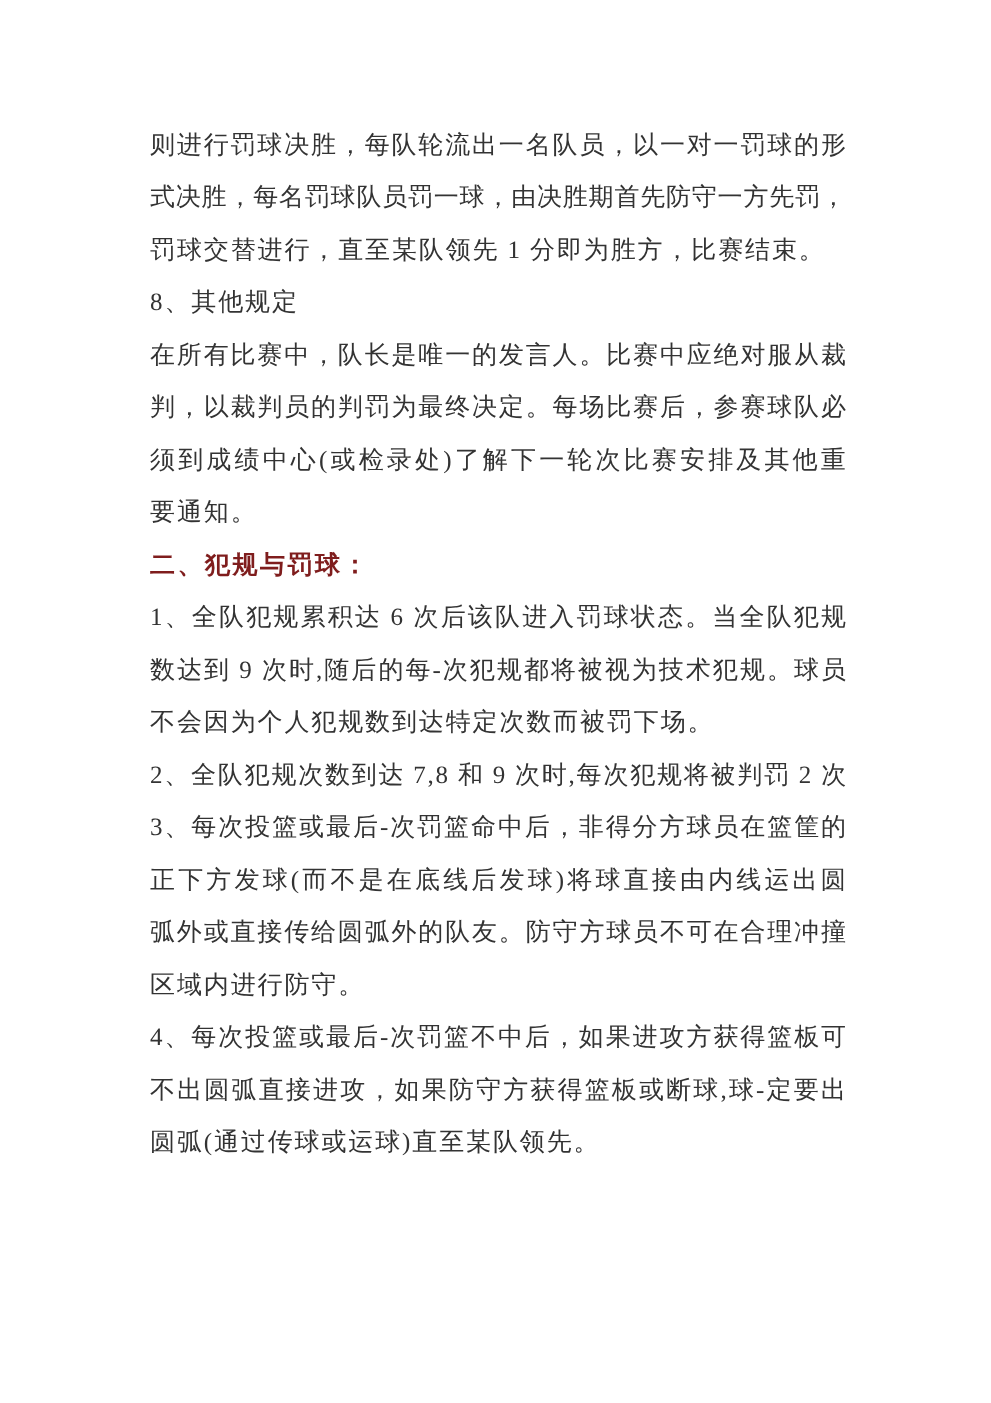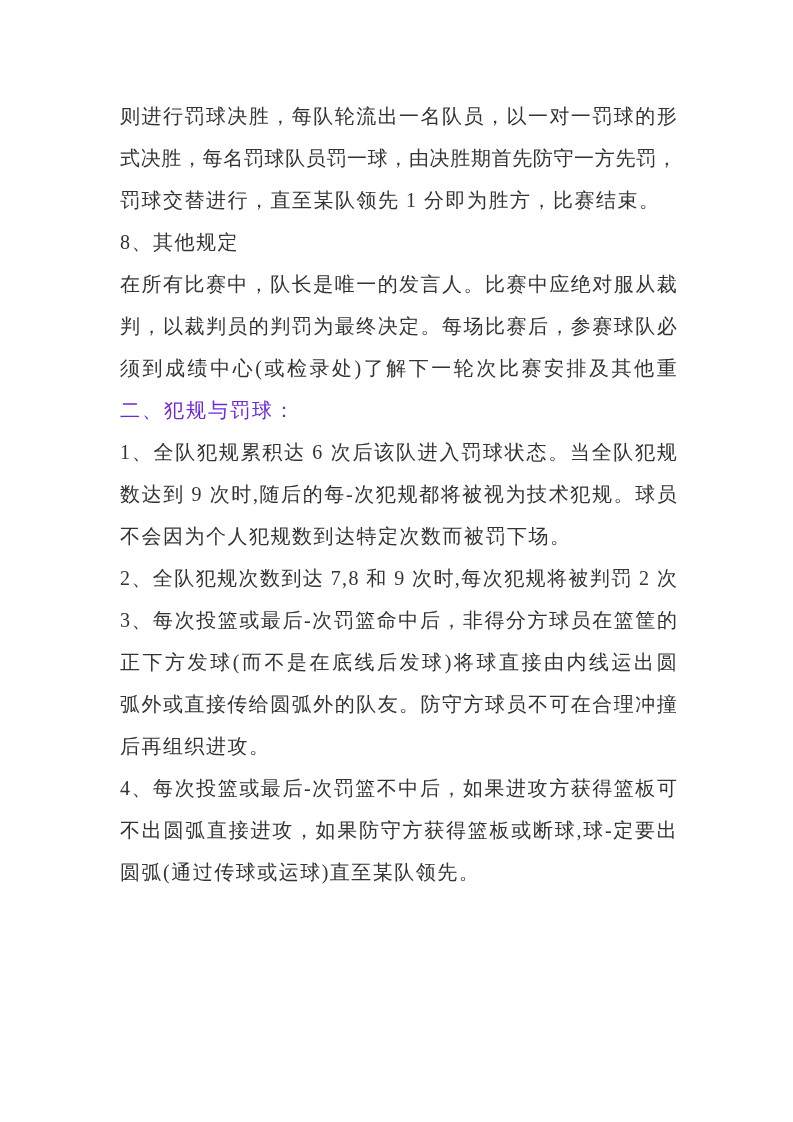--- a/index.html
+++ b/index.html
@@ -33,22 +33,22 @@
   }
   
   .line.full {
     display: flex;
     justify-content: space-between;
     align-items: baseline;
     letter-spacing: 0;
   }
   .line.full span { white-space: pre; }
   .line.heading {
-    font-weight: 400;
-    color: #6d28d9;
+    font-weight: 700;
+    color: #7f1d1d;
     letter-spacing: 2px;
   }
 </style>
 </head>
 <body>
 
 <div class="page">
   <div class="content">
 
     <div class="paragraph">
@@ -194,20 +194,21 @@
           <span>次</span>
           <span>比</span>
           <span>赛</span>
           <span>安</span>
           <span>排</span>
           <span>及</span>
           <span>其</span>
           <span>他</span>
           <span>重</span>
         </div>
+      <div class="line">要通知。</div>
     </div>
 
     <div class="paragraph">
       <div class="line heading">二、犯规与罚球：</div>
     </div>
 
     <div class="paragraph">
       <div class="line full">
           <span>1</span>
           <span>、</span>
@@ -390,21 +391,21 @@
           <span>球</span>
           <span>员</span>
           <span>不</span>
           <span>可</span>
           <span>在</span>
           <span>合</span>
           <span>理</span>
           <span>冲</span>
           <span>撞</span>
         </div>
-      <div class="line">后再组织进攻。</div>
+      <div class="line">区域内进行防守。</div>
     </div>
 
     <div class="paragraph">
       <div class="line full">
           <span>4</span>
           <span>、</span>
           <span>每</span>
           <span>次</span>
           <span>投</span>
           <span>篮</span>

